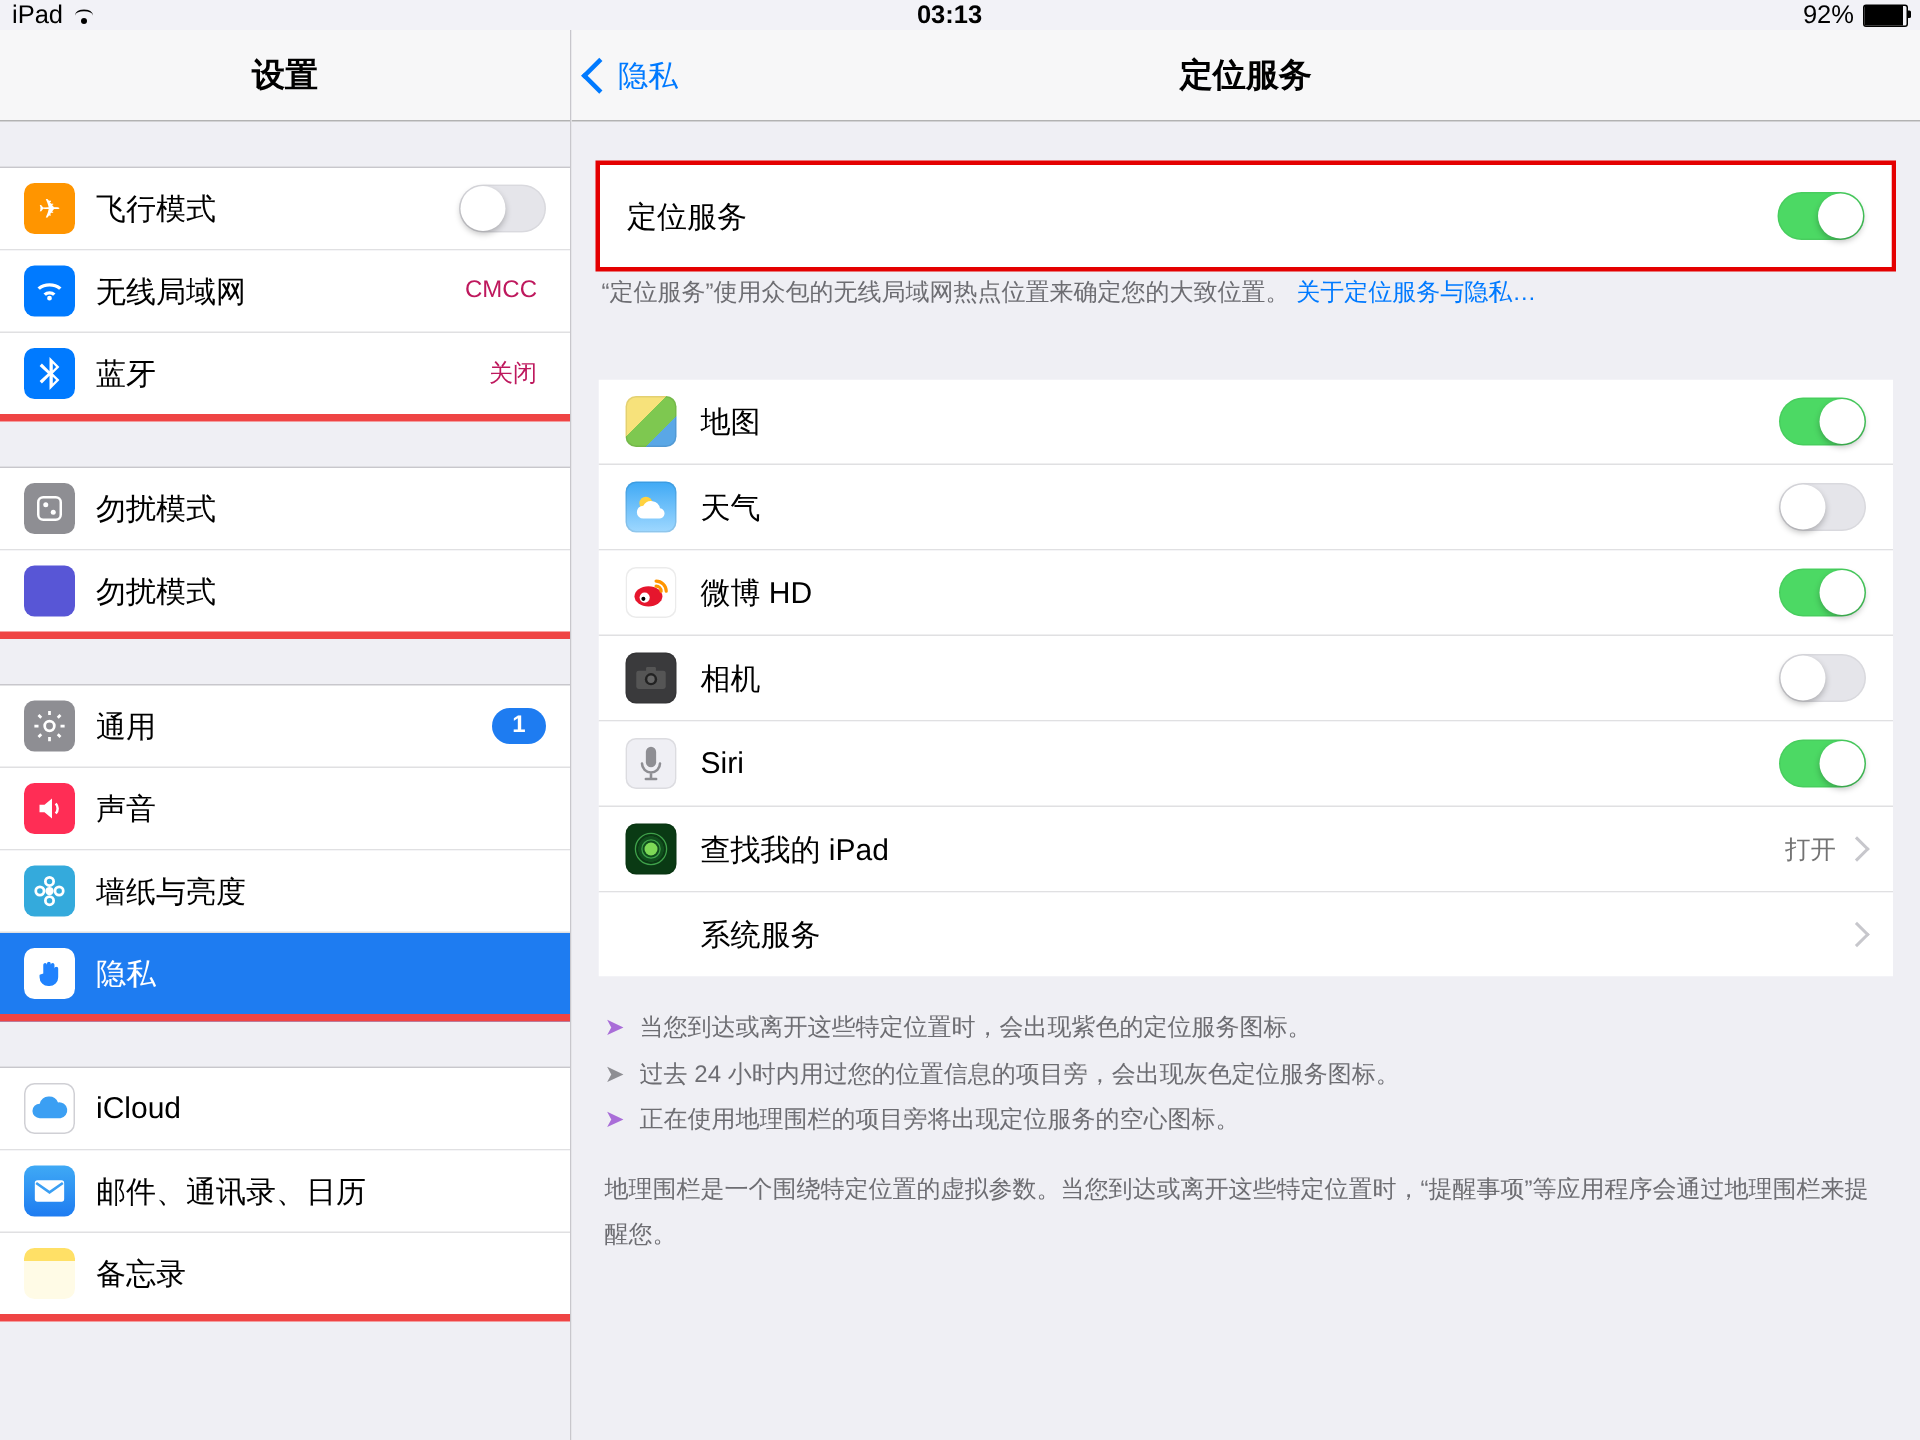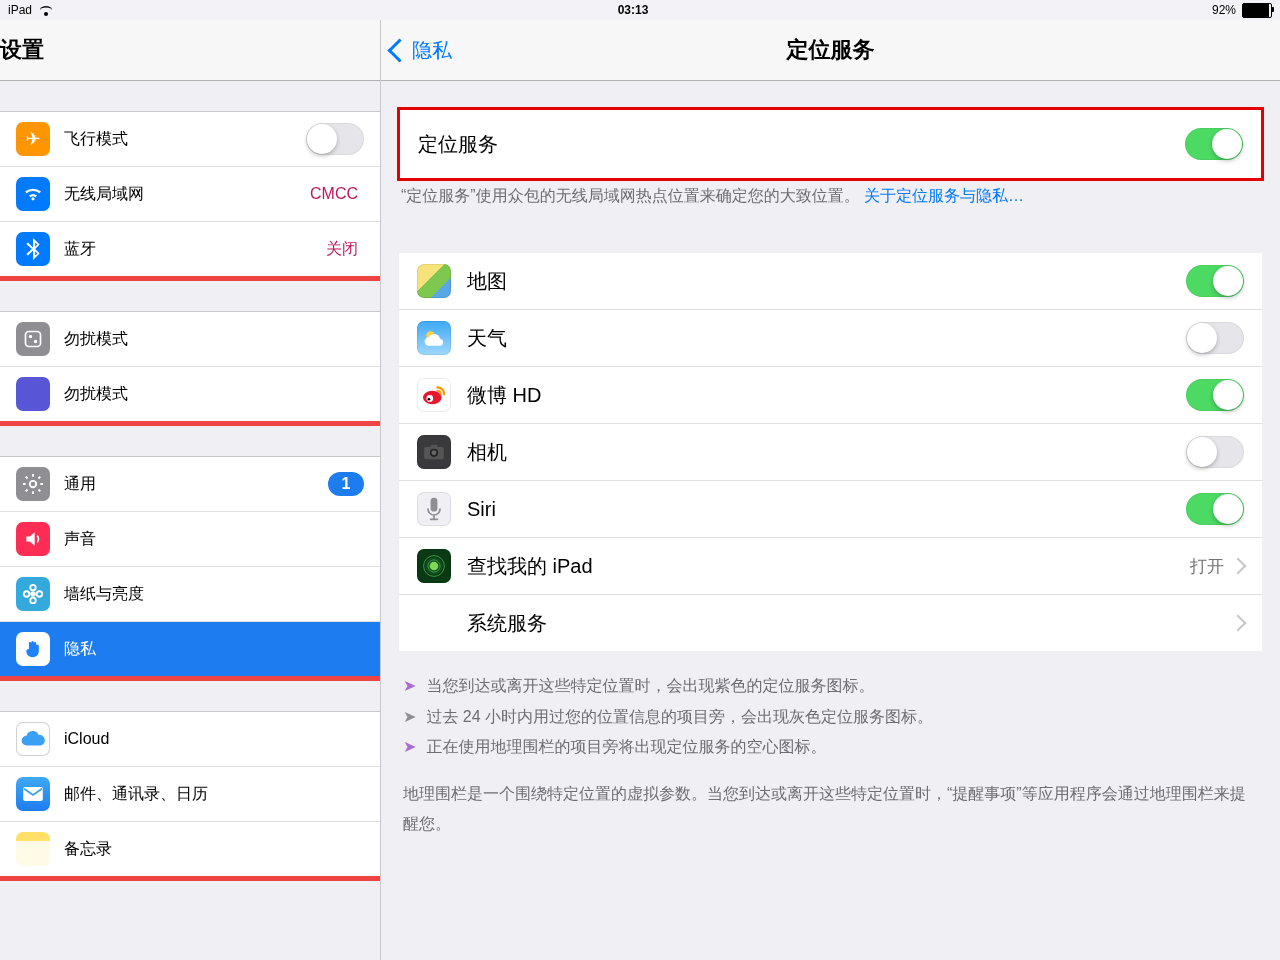--- a/index.html
+++ b/index.html
@@ -1,37 +1,37 @@
 <!DOCTYPE html>
 <html><head>
 <meta charset="utf-8">
 <style>
 html,body{margin:0;padding:0;font-family:-apple-system,"Helvetica Neue",Helvetica,Arial,"PingFang SC","Hiragino Sans GB","Microsoft YaHei",sans-serif;background:#efeff4;color:#000;-webkit-font-smoothing:antialiased}
 .screen{width:1280px;height:960px;overflow:hidden;display:flex;flex-direction:column;background:#f2f2f7}
-.status-bar{height:20px;display:flex;align-items:center;justify-content:space-between;font-size:12px;padding:0 8px;background:#f2f2f7;color:#000}
+.status-bar{height:20px;display:flex;align-items:center;justify-content:space-between;font-size:17px;padding:0 8px;background:#f2f2f7;color:#000}
 .status-left,.status-right{display:flex;align-items:center;gap:6px}
 .status-center{font-weight:600}
 .wifi-icon{width:16px;height:12px;position:relative}
 .wifi-icon::before{content:"";position:absolute;bottom:0;left:6px;width:4px;height:4px;border-radius:50%;background:#000}
 .wifi-icon::after{content:"";position:absolute;bottom:-2px;left:2px;width:12px;height:12px;border:2px solid #000;border-bottom:none;border-left:none;border-right:none;border-radius:8px 8px 0 0;transform:scaleY(.7)}
 .battery-icon{width:28px;height:13px;border:1px solid #000;border-radius:2px;position:relative;background:linear-gradient(to right,#000 92%,transparent 92%)}
 .battery-icon::after{content:"";position:absolute;right:-3px;top:3px;width:2px;height:5px;background:#000;border-radius:0 1px 1px 0}
 .main{flex:1;display:flex;min-height:0}
 .sidebar{width:380px;border-right:1px solid #c8c7cc;background:#efeff4;display:flex;flex-direction:column;overflow:hidden}
-.sidebar-header{height:60px;display:flex;align-items:center;justify-content:flex-start;border-bottom:1px solid #b2b2b2;background:#f7f7f8}
+.sidebar-header{height:60px;display:flex;align-items:center;justify-content:center;border-bottom:1px solid #b2b2b2;background:#f7f7f8}
 .sidebar-title{font-size:22px;font-weight:600}
 .group{margin-top:30px}
 .group.first{margin-top:30px}
 .row{height:54px;background:#fff;display:flex;align-items:center;padding:0 16px;border-bottom:1px solid #e0e0e2;position:relative}
 .row:last-child{border-bottom:5px solid #ef4444}
 .row:first-child{border-top:1px solid #c8c7cc}
 .row.selected{background:#1e7cf1;color:#fff}
 .row.selected .row-icon-box{filter:brightness(1.05)}
 .row-icon-box{width:34px;height:34px;border-radius:7px;display:flex;align-items:center;justify-content:center;margin-right:14px;flex:0 0 34px}
-.row-label{flex:1;font-size:16px}
+.row-label{flex:1;font-size:20px}
 .row-detail{font-size:16px;color:#be185d;margin-right:6px}
 .badge{background:#1e7cf1;color:#fff;border-radius:12px;min-width:24px;height:24px;display:flex;align-items:center;justify-content:center;font-size:16px;font-weight:600;padding:0 6px}
 .toggle{width:58px;height:32px;border-radius:16px;background:#e5e5ea;position:relative;box-shadow:inset 0 0 0 1px rgba(0,0,0,.05)}
 .toggle .knob{position:absolute;top:1px;left:1px;width:30px;height:30px;border-radius:50%;background:#fff;box-shadow:0 2px 4px rgba(0,0,0,.25)}
 .toggle.on{background:#4cd964}
 .toggle.on .knob{left:auto;right:1px}
 .detail{flex:1;background:#efeff4;overflow:auto;display:flex;flex-direction:column}
 .detail-header{height:60px;background:#f7f7f8;border-bottom:1px solid #b2b2b2;display:flex;align-items:center;position:relative}
 .back-btn{display:flex;align-items:center;color:#007aff;font-size:20px;padding:0 10px;cursor:pointer}
 .chevron-left{width:14px;height:14px;border-left:3px solid #007aff;border-bottom:3px solid #007aff;transform:rotate(45deg);margin-right:4px}

